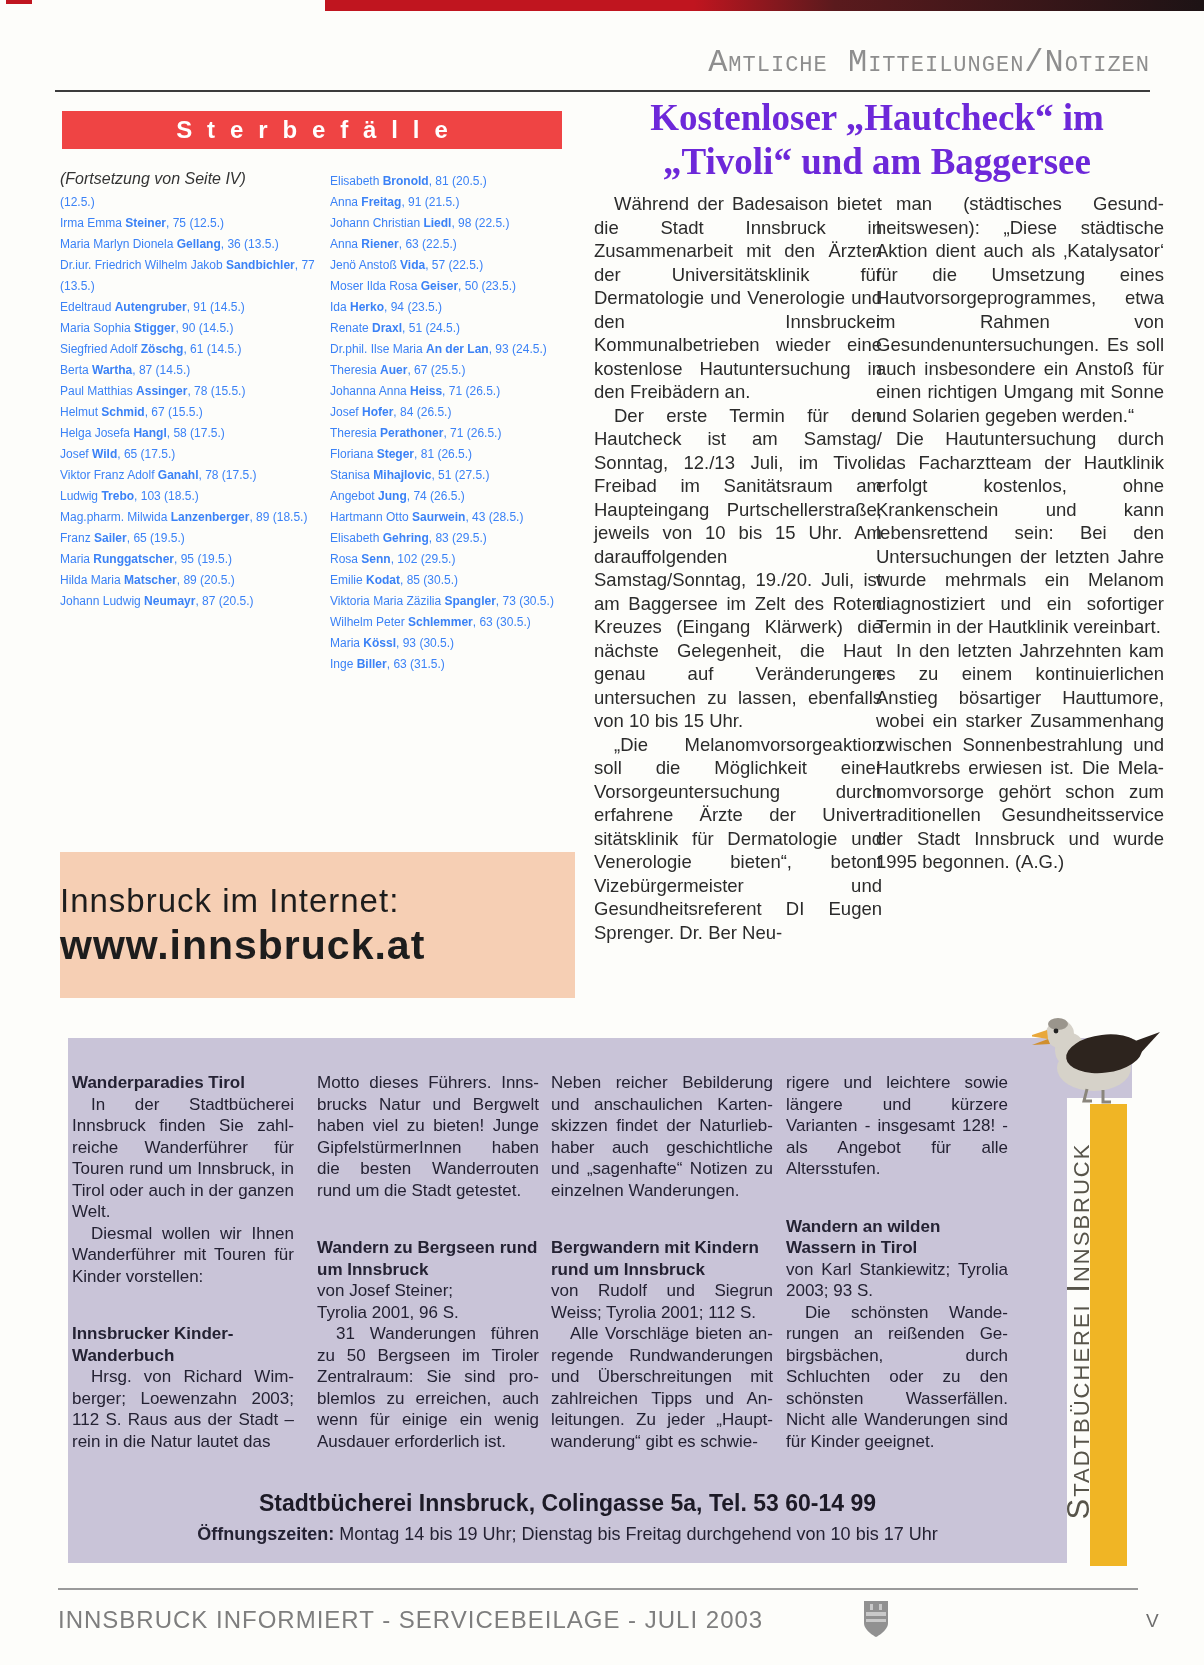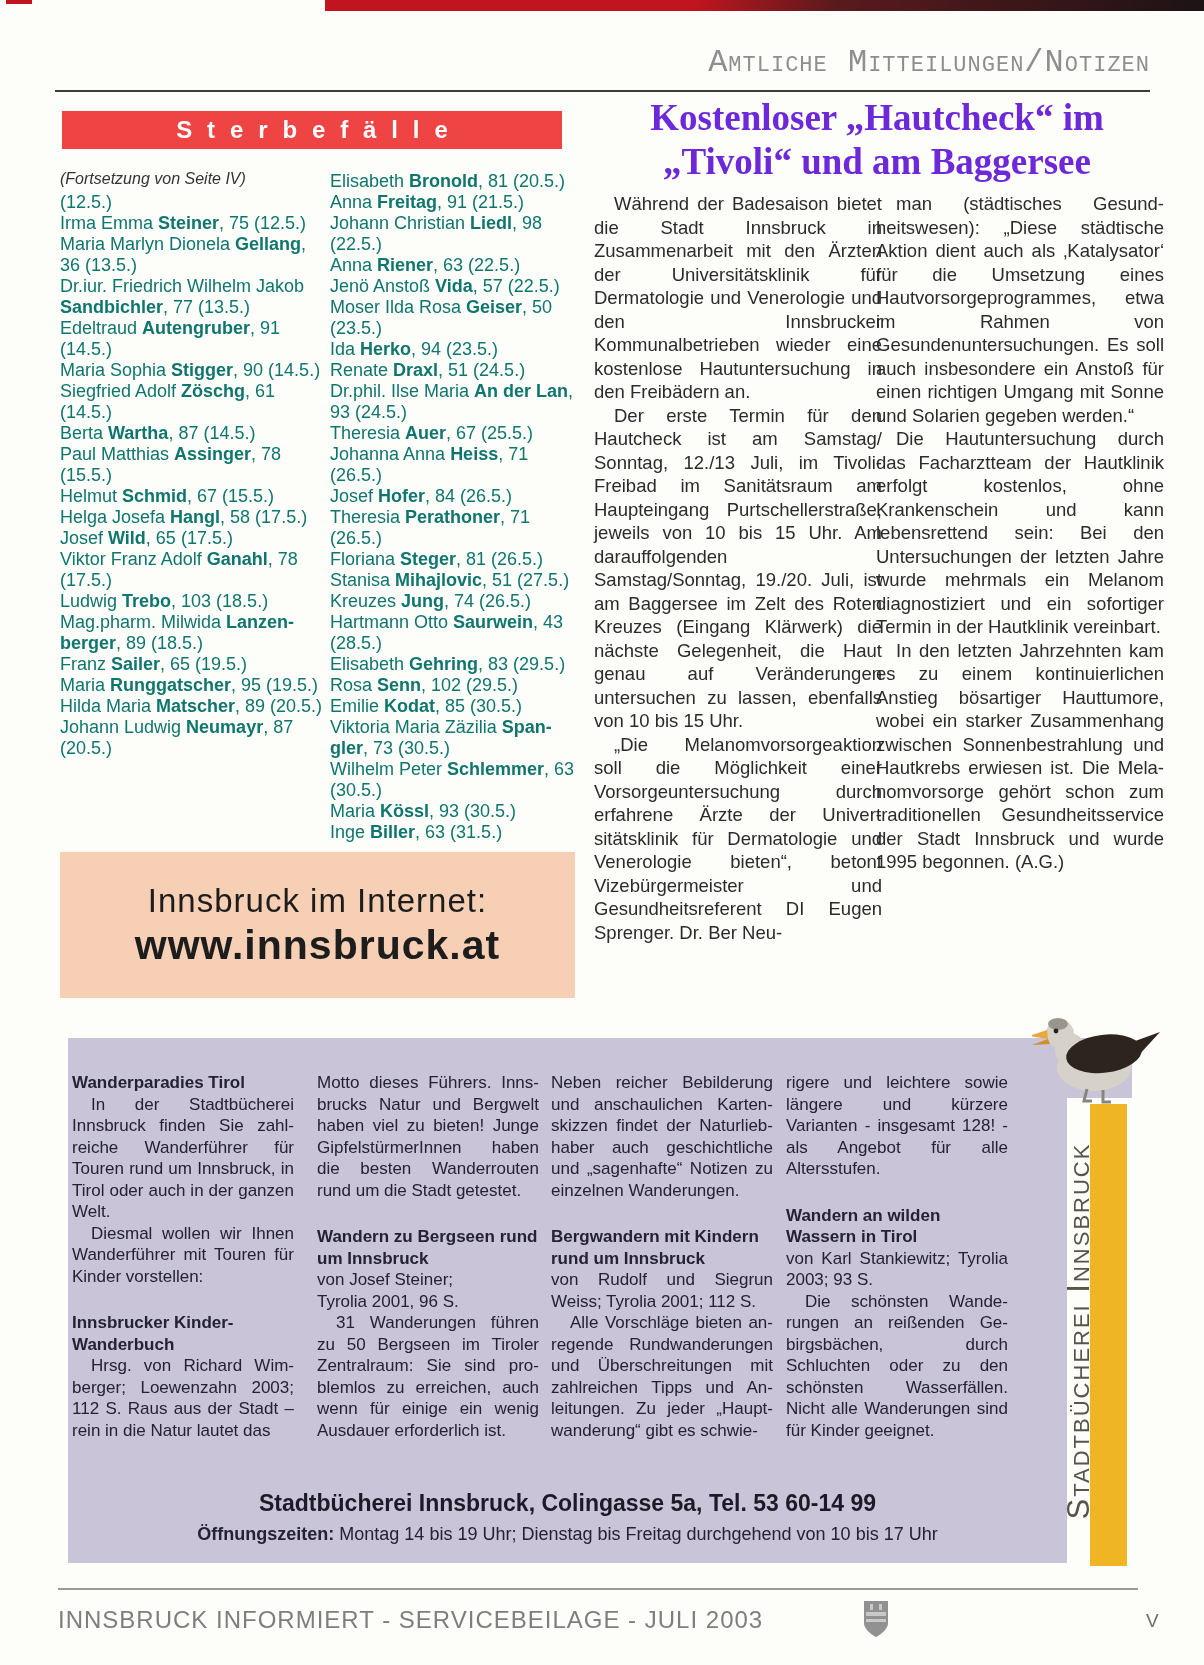--- a/index.html
+++ b/index.html
@@ -15,48 +15,48 @@
     background:linear-gradient(90deg,#c0151f 0%,#c0151f 42%,#5a1a1d 58%,#1d1315 100%); }
   
   .masthead { position:absolute; right:54px; top:44px; font-family:Liberation Mono, monospace;
     font-variant:small-caps; font-size:32px; color:#8e8e8e; letter-spacing:1px; }
   .head-rule { position:absolute; left:55px; top:90px; width:1095px; height:2px; background:#3c3c3c; }
   
   .death-header { position:absolute; left:62px; top:111px; width:500px; height:38px; background:#ef4444;
     color:#fff; font-weight:bold; font-size:24px; line-height:38px; text-align:center;
     letter-spacing:0.62em; text-indent:0.62em; }
   .fortsetzung { position:absolute; left:60px; top:170px; font-style:italic; font-size:16px; color:#333; }
-  .death-col { position:absolute; font-size:18px; line-height:21px; color:#0f766e; }
+  .death-col { position:absolute; font-size:12px; line-height:21px; color:#3b82f6; }
   .death-col1 { left:60px;  top:192px; width:266px; }
   .death-col2 { left:330px; top:171px; width:252px; }
   .entry b { font-weight:700; }
   
   .article-title { position:absolute; left:588px; top:96px; width:578px; text-align:center;
     font-family:"Liberation Serif", serif; font-weight:bold; font-size:37px; line-height:44px; color:#6d28d9; }
   .article-col { position:absolute; top:192px; width:288px; text-align:justify;
     font-size:18.5px; line-height:23.5px; color:#2b2b2b; }
   .article-col1 { left:594px; }
   .article-col2 { left:876px; }
   .apara { text-indent:20px; }
   
   .pinkbox { position:absolute; left:60px; top:852px; width:515px; height:146px; background:#f6cfb4;
-    display:flex; flex-direction:column; justify-content:center; align-items:center; color:#1d1d1d; }
+    display:flex; flex-direction:column; justify-content:center; align-items:flex-start; color:#1d1d1d; }
   .pink1 { font-size:33px; letter-spacing:1px; }
   .pink2 { font-size:41px; font-weight:bold; letter-spacing:1px; margin-top:2px; }
   
   .lavbox { position:absolute; left:68px; top:1038px; width:999px; height:525px; background:#c9c4d8; }
   .duck-backdrop { position:absolute; left:1067px; top:1038px; width:65px; height:60px; background:#c9c4d8; }
   .lib-col { position:absolute; width:222px; font-size:17px; line-height:21.5px;
     text-align:justify; color:#242233; }
   .lib-col1 { left:72px;  top:1072px; }
   .lib-col2 { left:317px; top:1072px; }
   .lib-col3 { left:551px; top:1072px; }
   .lib-col4 { left:786px; top:1072px; }
   .blk-h { font-weight:bold; text-align:left; }
-  .blk + .blk-h { margin-top:25px; }
+  .blk + .blk-h { margin-top:36px; }
   .blk-p { text-indent:19px; }
   .lib-address { position:absolute; left:68px; top:1490px; width:999px; text-align:center;
     font-weight:bold; font-size:23px; color:#1c1a26; }
   .lib-hours { position:absolute; left:68px; top:1524px; width:999px; text-align:center;
     font-size:18px; color:#242233; }
   .lib-hours b { font-weight:bold; }
   
   .duck { position:absolute; left:1032px; top:1012px; width:135px; height:92px; }
   .ybar { position:absolute; left:1090px; top:1104px; width:37px; height:462px; background:#f0b525; }
   .ybar-label { position:absolute; left:1058px; top:1562px; width:462px; height:42px;
@@ -148,21 +148,21 @@
       <div class="entry"><span>Johanna Anna </span><b>Heiss</b><span>, 71 (26.5.)</span></div>
 
       <div class="entry"><span>Josef </span><b>Hofer</b><span>, 84 (26.5.)</span></div>
 
       <div class="entry"><span>Theresia </span><b>Perathoner</b><span>, 71 (26.5.)</span></div>
 
       <div class="entry"><span>Floriana </span><b>Steger</b><span>, 81 (26.5.)</span></div>
 
       <div class="entry"><span>Stanisa </span><b>Mihajlovic</b><span>, 51 (27.5.)</span></div>
 
-      <div class="entry"><span>Kreuzes </span><b>Jung</b><span>, 74 (26.5.)</span></div>
+      <div class="entry"><span>Angebot </span><b>Jung</b><span>, 74 (26.5.)</span></div>
 
       <div class="entry"><span>Hartmann Otto </span><b>Saurwein</b><span>, 43 (28.5.)</span></div>
 
       <div class="entry"><span>Elisabeth </span><b>Gehring</b><span>, 83 (29.5.)</span></div>
 
       <div class="entry"><span>Rosa </span><b>Senn</b><span>, 102 (29.5.)</span></div>
 
       <div class="entry"><span>Emilie </span><b>Kodat</b><span>, 85 (30.5.)</span></div>
 
       <div class="entry"><span>Viktoria Maria Zäzilia </span><b>Span­gler</b><span>, 73 (30.5.)</span></div>

